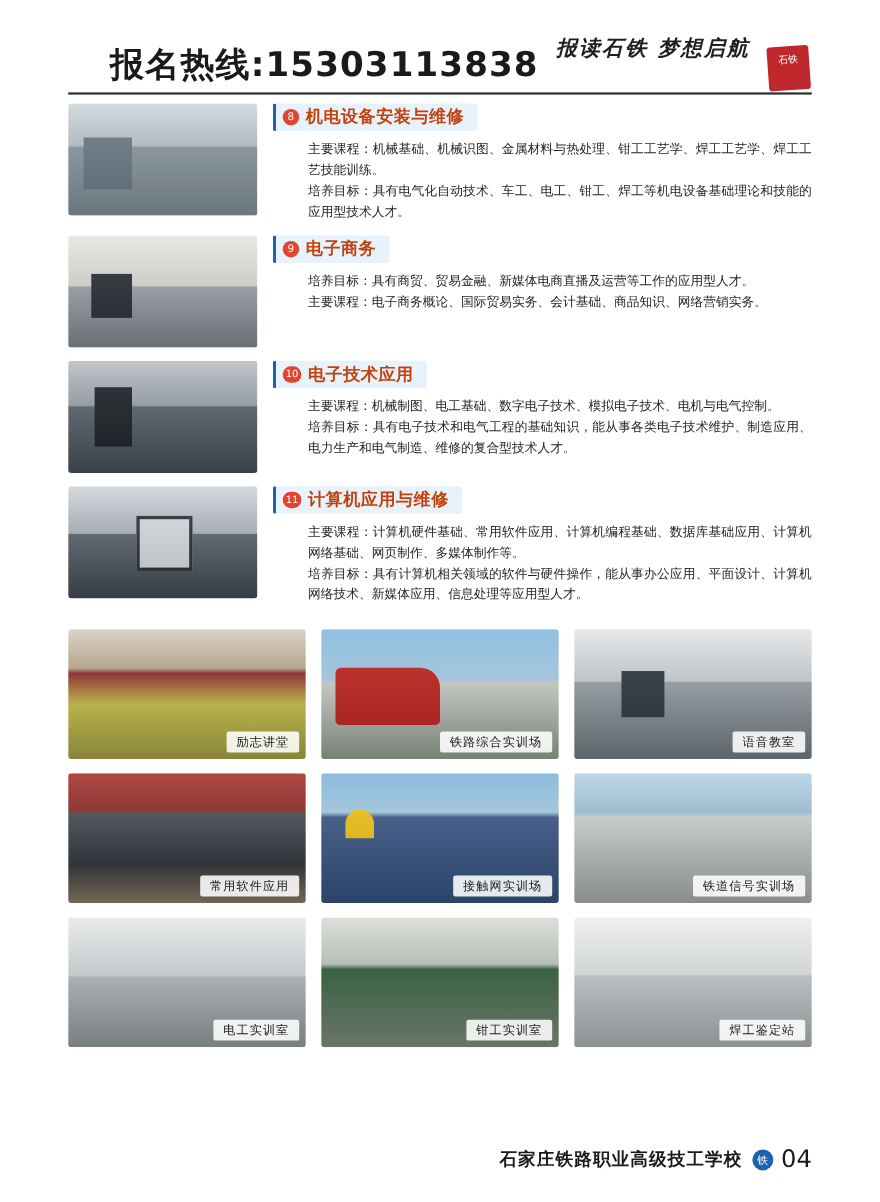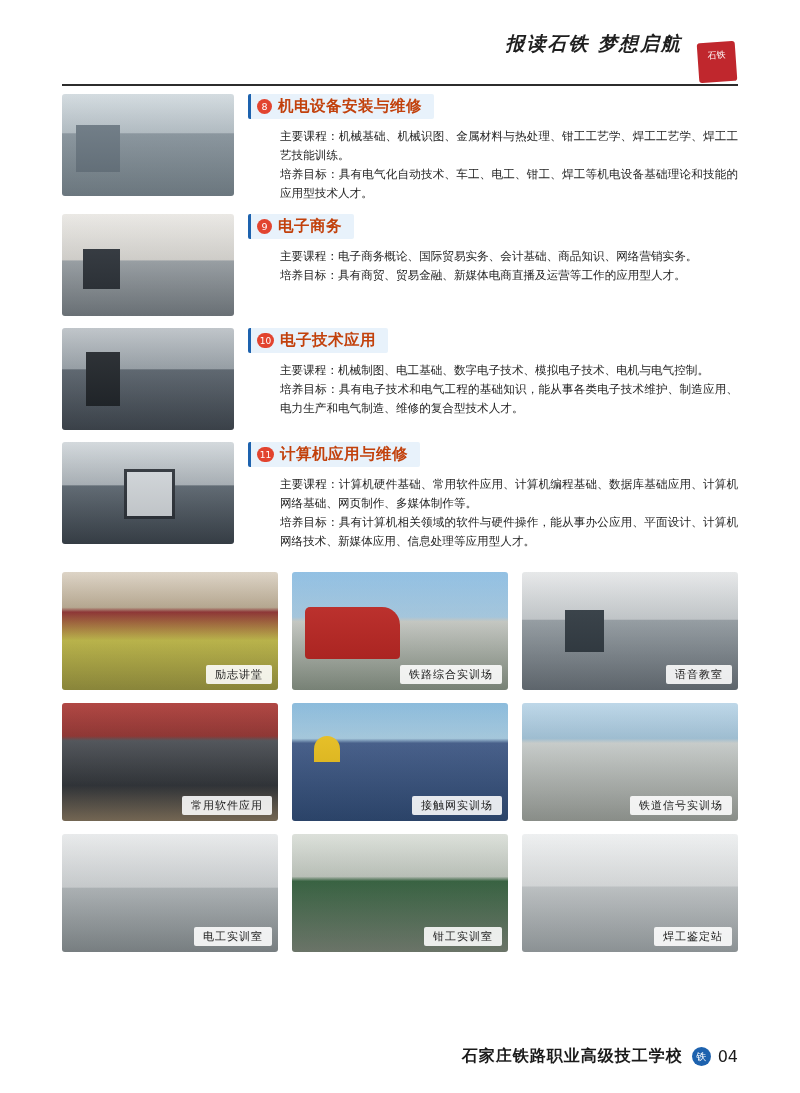--- a/index.html
+++ b/index.html
@@ -179,21 +179,21 @@
     color: #fff;
     font-size: 10px;
     display: flex;
     align-items: center;
     justify-content: center;
     margin: 0 7px 0 9px;
     font-family: "DejaVu Serif", serif;
   }
   .foot-page {
     font-family: "DejaVu Sans", sans-serif;
-    font-size: 16px;
+    font-size: 22px;
     color: #1a1a1a;
   }
 
   
   .ph { width: 100%; height: 100%; position: relative; }
   .ph::after {
     content: "";
     position: absolute; left: 0; top: 0; right: 0; bottom: 0;
     background: linear-gradient(180deg, rgba(255,255,255,0.10), rgba(0,0,0,0.16));
   }
@@ -250,20 +250,21 @@
       linear-gradient(180deg,#e6e8e9 0%,#d2d6d8 45%,#b4babd 46%,#8e9699 100%); }
   .ph-fitter  { background:
       linear-gradient(180deg,#d8ddd6 0%,#bfc6bd 36%,#2f5f3a 40%,#7f8a7c 100%); }
   .ph-weld    { background:
       linear-gradient(180deg,#eceeef 0%,#dfe2e3 44%,#c6cbcd 45%,#a6adb0 100%); }
 </style>
 </head>
 <body>
 
 <div class="header">
+  <div class="hotline">报名热线:15303113838</div>
   <div class="hotline-underline"></div>
   <div class="slogan">报读石铁  梦想启航</div>
   <div class="seal">石铁</div>
 </div>
 
 <div class="programs">
 
   <div class="program">
     <div class="prog-photo">
       <div class="ph ph-lab"></div>
@@ -285,24 +286,24 @@
   <div class="program">
     <div class="prog-photo">
       <div class="ph ph-office"></div>
     </div>
     <div class="prog-body">
       <div class="prog-title">
         <span class="prog-num">9</span>
         <span class="prog-name">电子商务</span>
       </div>
       <div class="prog-line">
+        <span class="lbl">培养目标：</span><span>具有商贸、贸易金融、新媒体电商直播及运营等工作的应用型人才。</span>
+      </div>
+      <div class="prog-line">
         <span class="lbl">主要课程：</span><span>电子商务概论、国际贸易实务、会计基础、商品知识、网络营销实务。</span>
-      </div>
-      <div class="prog-line">
-        <span class="lbl">培养目标：</span><span>具有商贸、贸易金融、新媒体电商直播及运营等工作的应用型人才。</span>
       </div>
     </div>
   </div>
 
   <div class="program">
     <div class="prog-photo">
       <div class="ph ph-elec"></div>
     </div>
     <div class="prog-body">
       <div class="prog-title">

